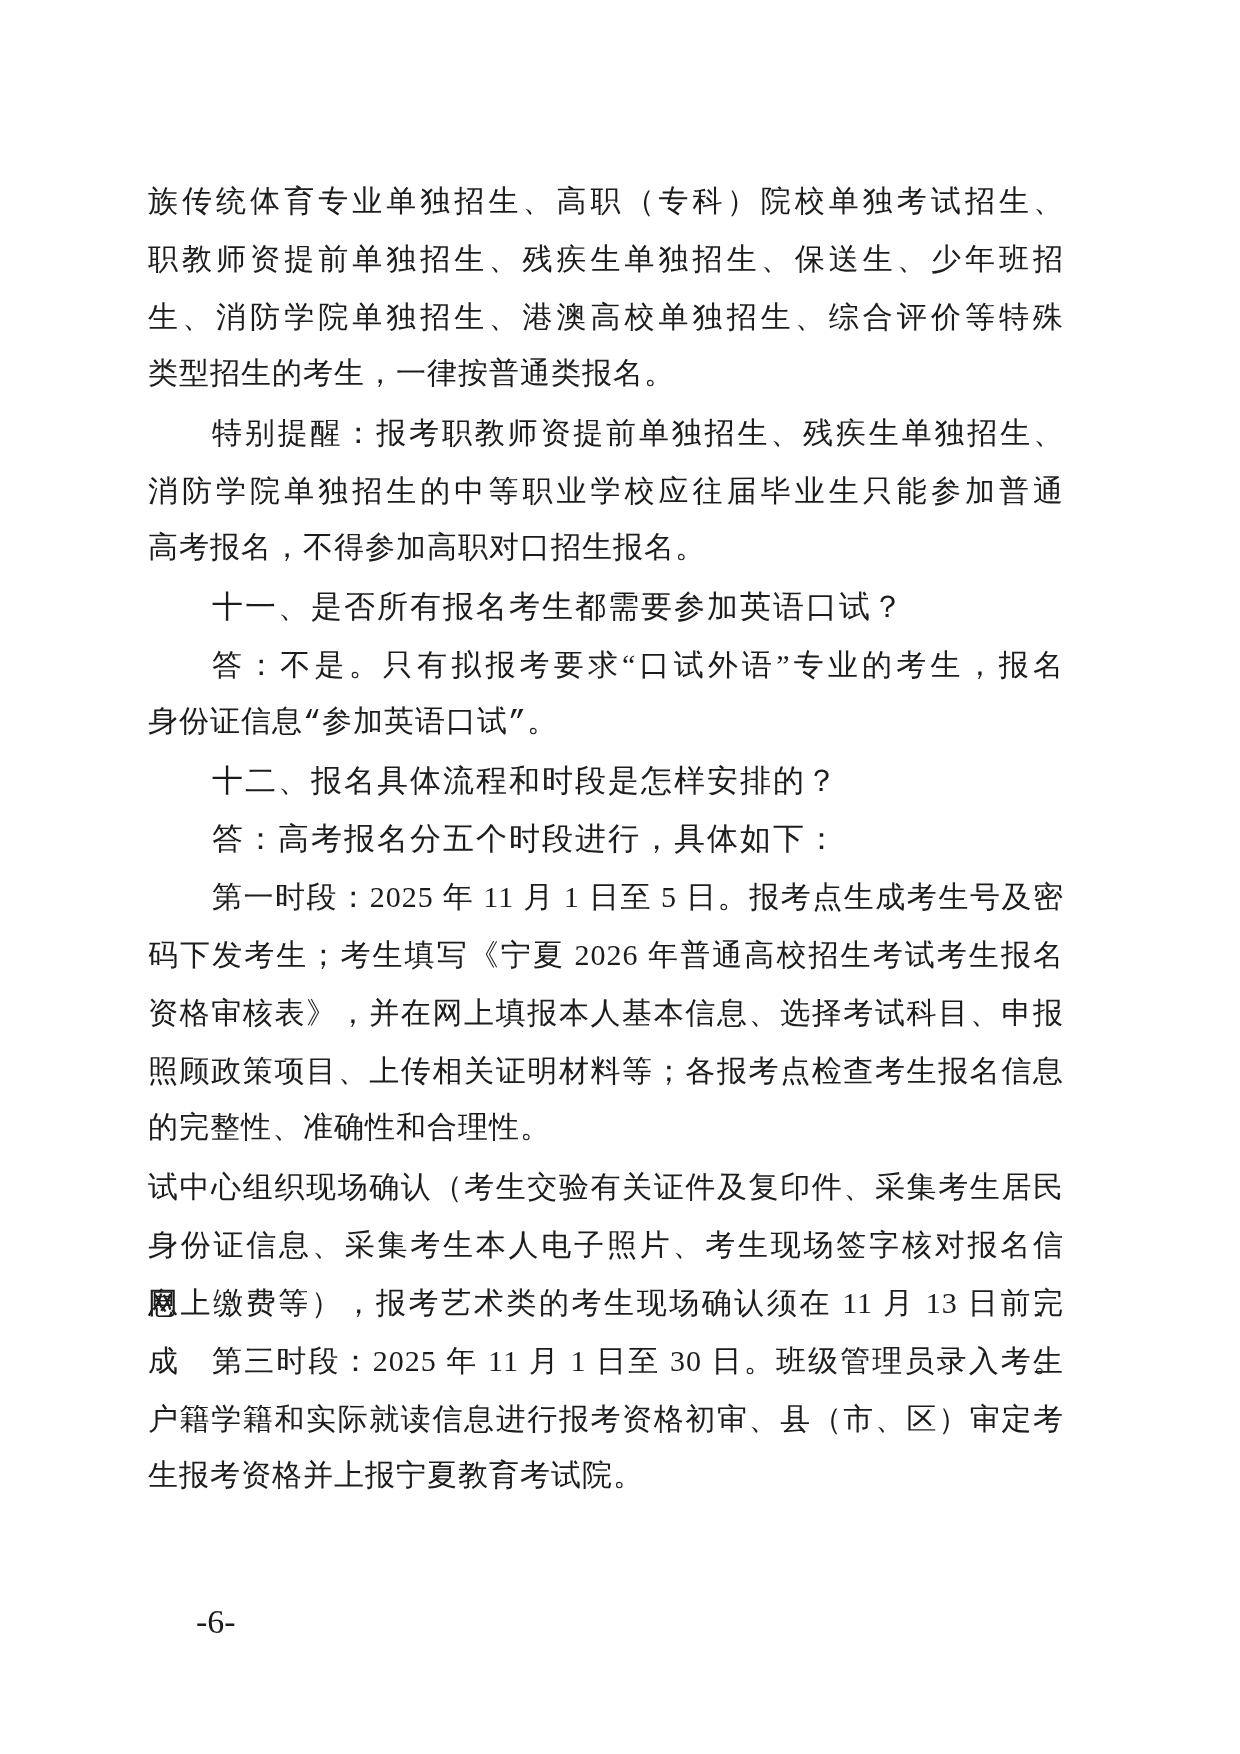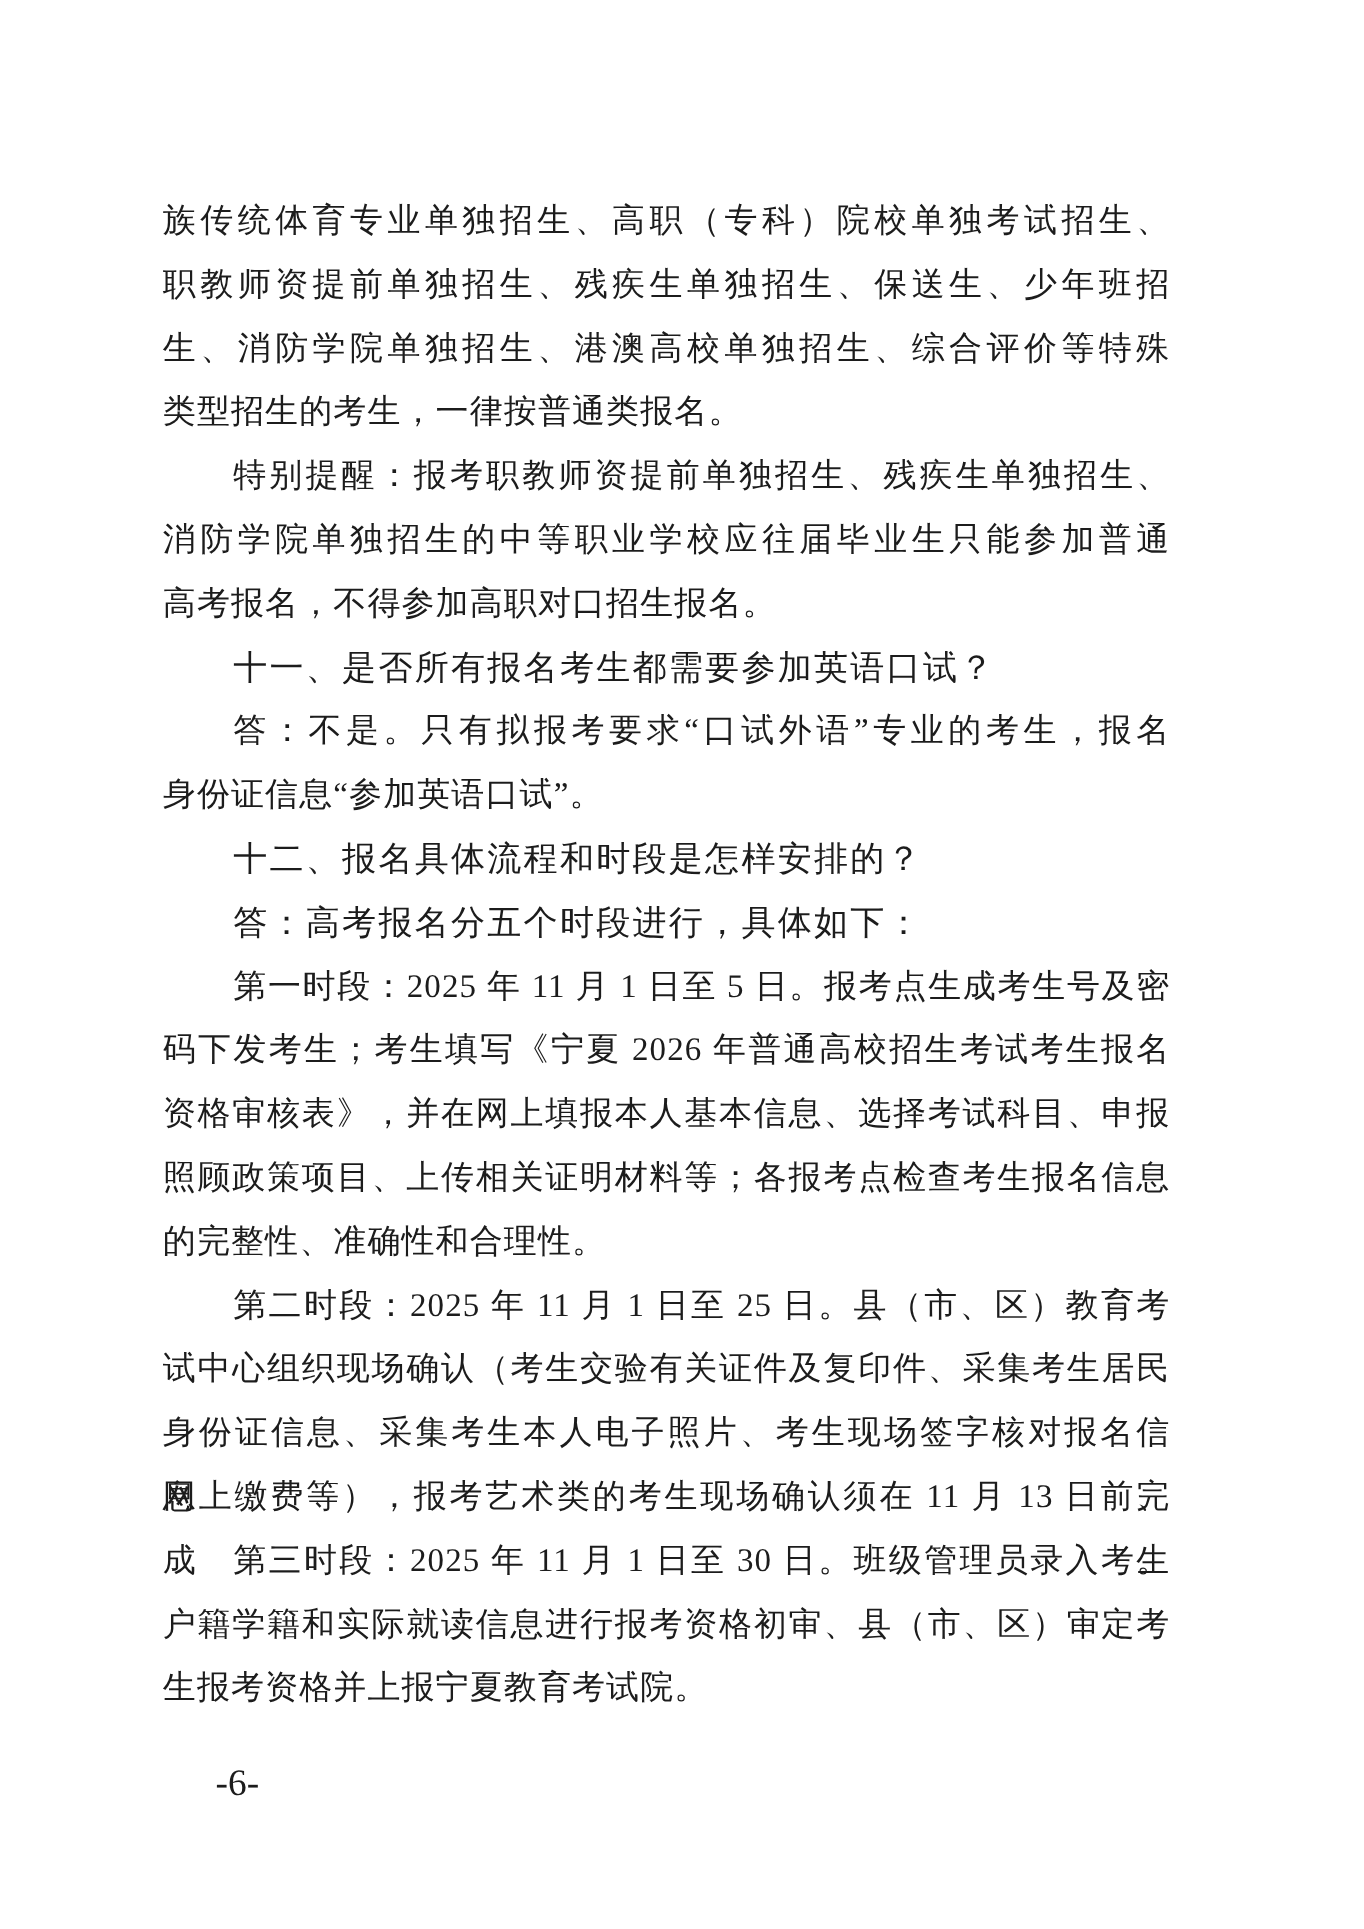--- a/index.html
+++ b/index.html
@@ -36,20 +36,21 @@
     text-align: justify;
   }
   .line.fill {
     white-space: normal;
     text-align: justify;
     text-align-last: justify;
     text-justify: inter-character;
   }
   .line.end {
     text-align-last: left;
+    font-family: Liberation Mono, monospace;
   }
   .line.indent {
     padding-left: 64px;
   }
   .line .seg.b {
     font-weight: 400;
   }
   .line.hei {
     font-family: "Liberation Sans", sans-serif;
     font-weight: 700;
@@ -80,21 +81,20 @@
       <div class="line end indent hei"><span class="seg b">十一、是否所有报名考生都需要参加英语口试？</span></div>
       <div class="line fill indent"><span class="seg">答：不是。只有拟报考要求“口试外语”专业的考生，报名</span></div>
       <div class="line end"><span class="seg">身份证信息“参加英语口试”。</span></div>
       <div class="line end indent hei"><span class="seg b">十二、报名具体流程和时段是怎样安排的？</span></div>
       <div class="line end indent hei"><span class="seg b">答：高考报名分五个时段进行，具体如下：</span></div>
       <div class="line fill indent"><span class="seg b">第一时段：</span><span class="seg">2025 年 11 月 1 日至 5 日。报考点生成考生号及密</span></div>
       <div class="line fill"><span class="seg">码下发考生；考生填写《宁夏 2026 年普通高校招生考试考生报名</span></div>
       <div class="line fill"><span class="seg">资格审核表》，并在网上填报本人基本信息、选择考试科目、申报</span></div>
       <div class="line fill"><span class="seg">照顾政策项目、上传相关证明材料等；各报考点检查考生报名信息</span></div>
       <div class="line end"><span class="seg">的完整性、准确性和合理性。</span></div>
-      <div class="line fill indent"><span class="seg b">第二时段：</span><span class="seg">2025 年 11 月 1 日至 25 日。县（市、区）教育考</span></div>
       <div class="line fill"><span class="seg">试中心组织现场确认（考生交验有关证件及复印件、采集考生居民</span></div>
       <div class="line fill"><span class="seg">身份证信息、采集考生本人电子照片、考生现场签字核对报名信息、</span></div>
       <div class="line fill"><span class="seg">网上缴费等），报考艺术类的考生现场确认须在 11 月 13 日前完成。</span></div>
       <div class="line fill indent"><span class="seg b">第三时段：</span><span class="seg">2025 年 11 月 1 日至 30 日。班级管理员录入考生</span></div>
       <div class="line fill"><span class="seg">户籍学籍和实际就读信息进行报考资格初审、县（市、区）审定考</span></div>
       <div class="line end"><span class="seg">生报考资格并上报宁夏教育考试院。</span></div>
     </section>
   <div class="pageno">-6-</div>
 </main>
 

